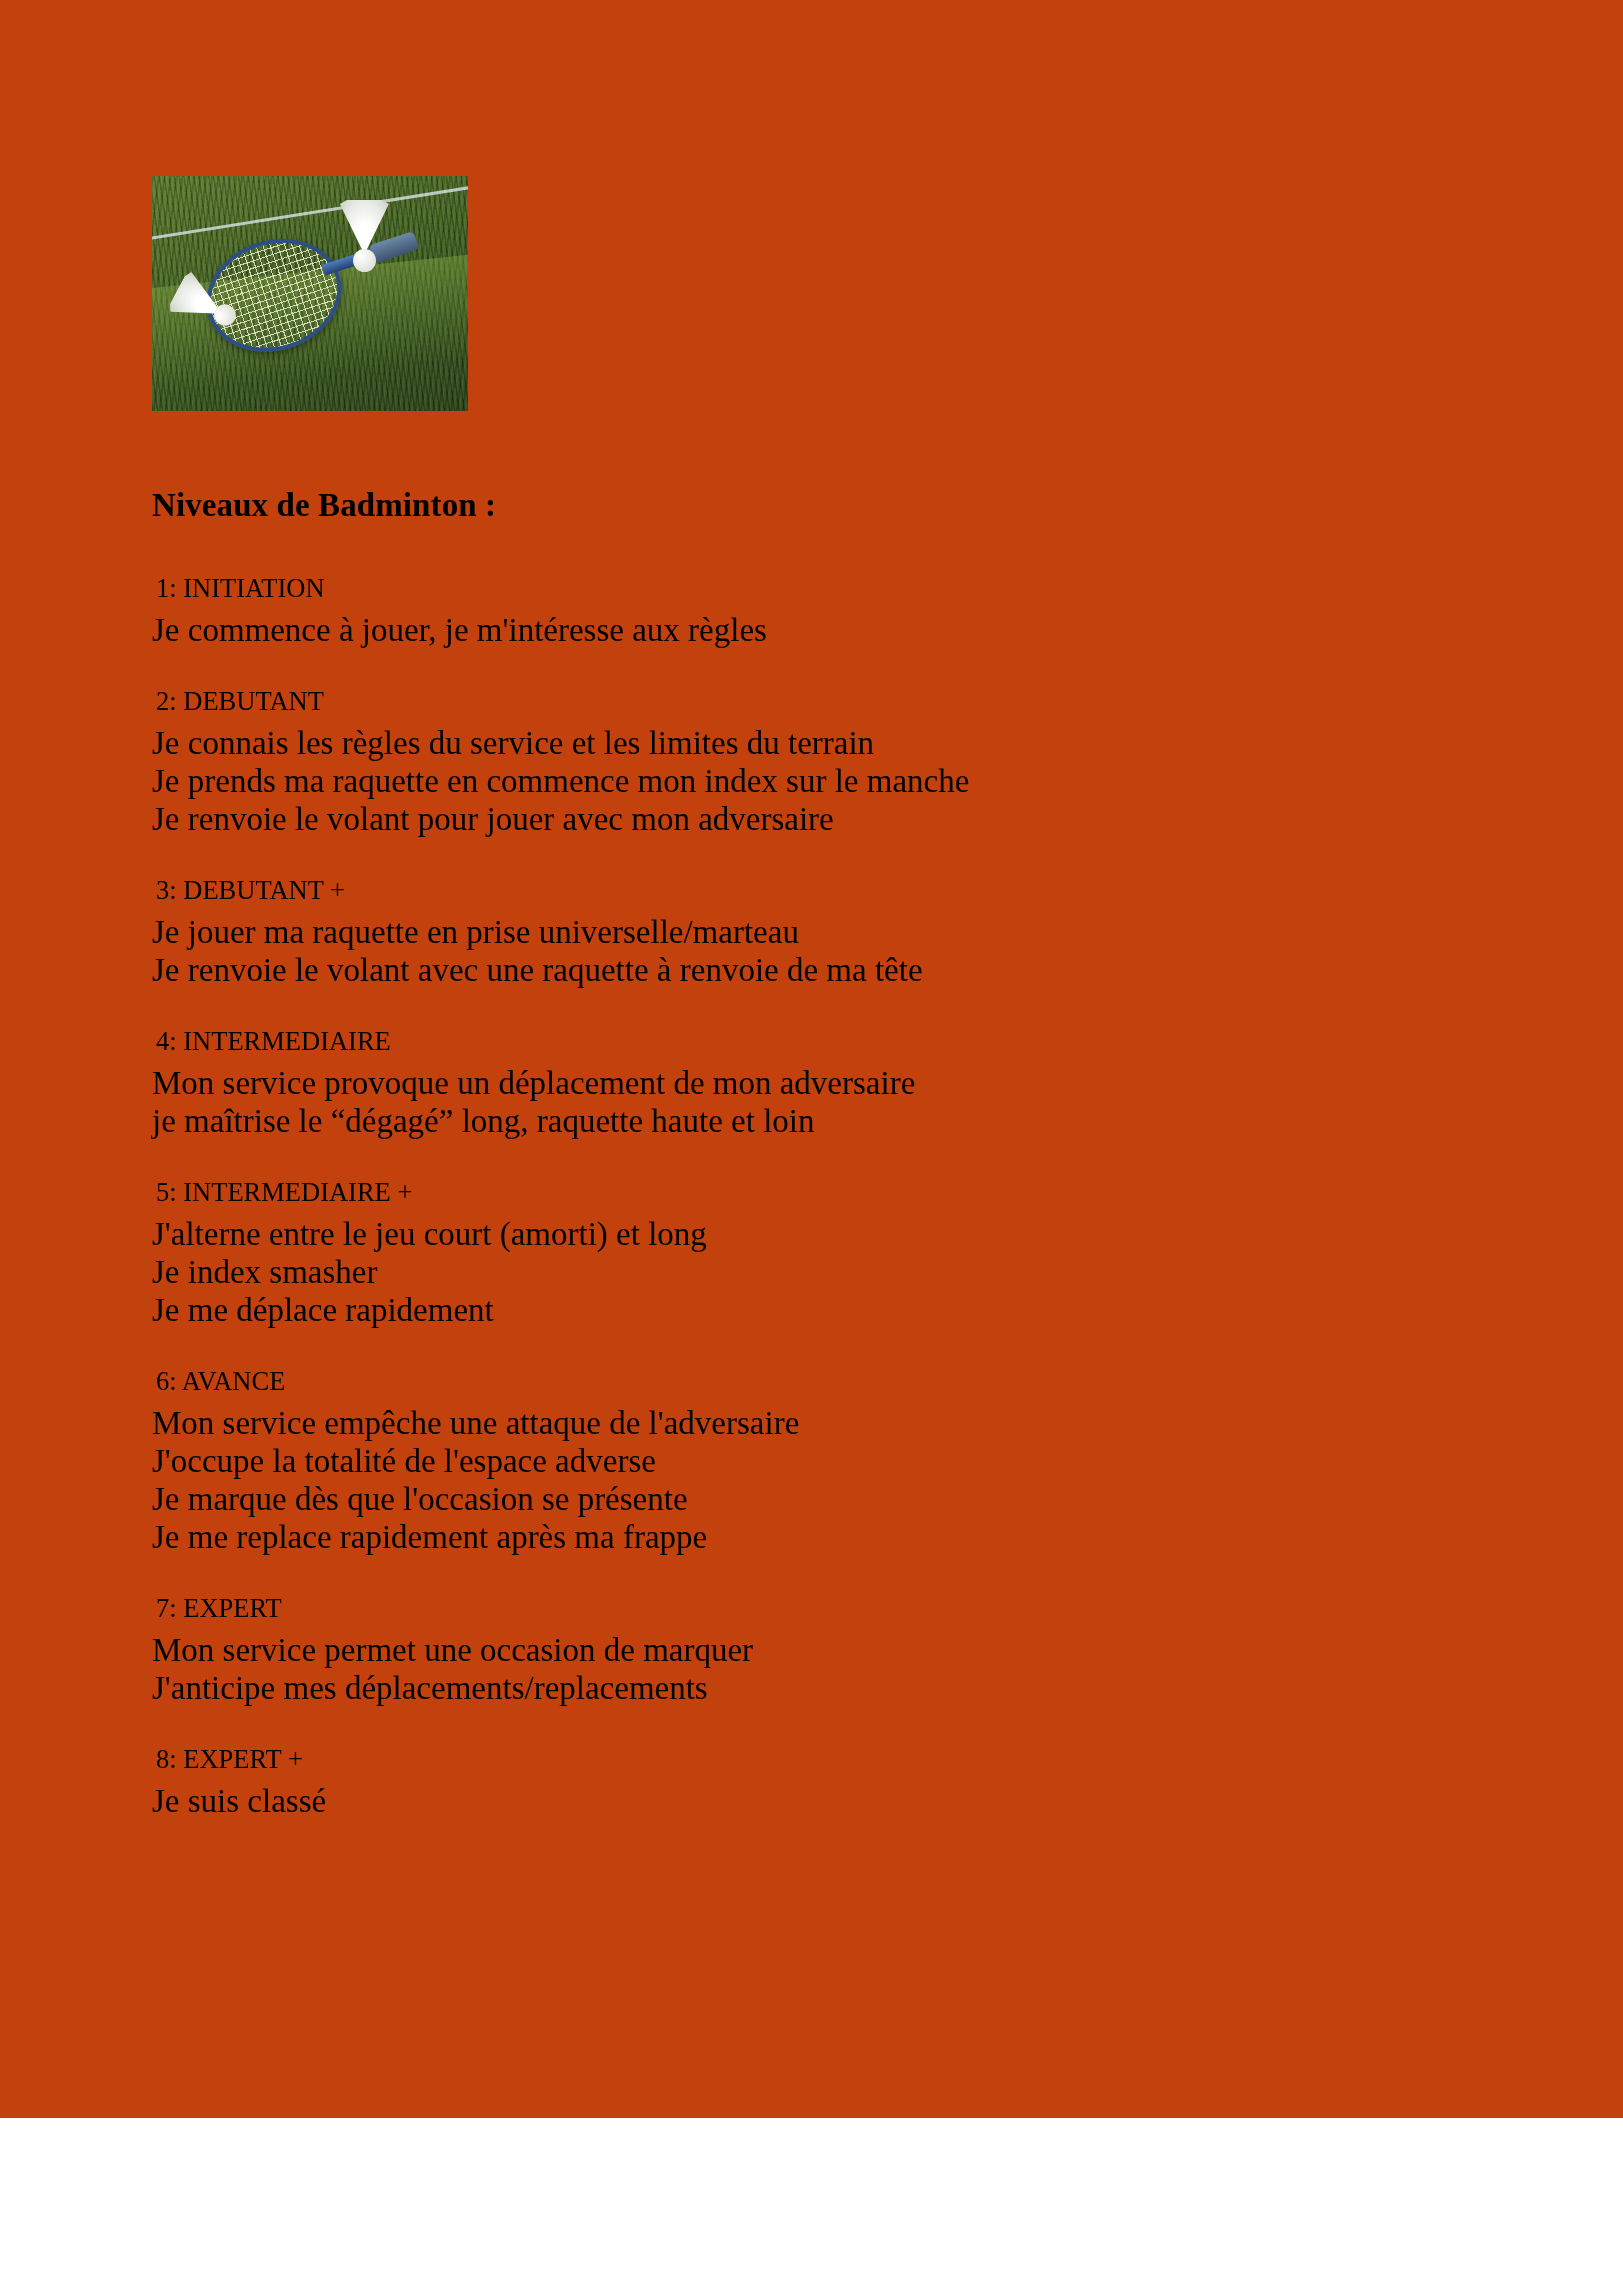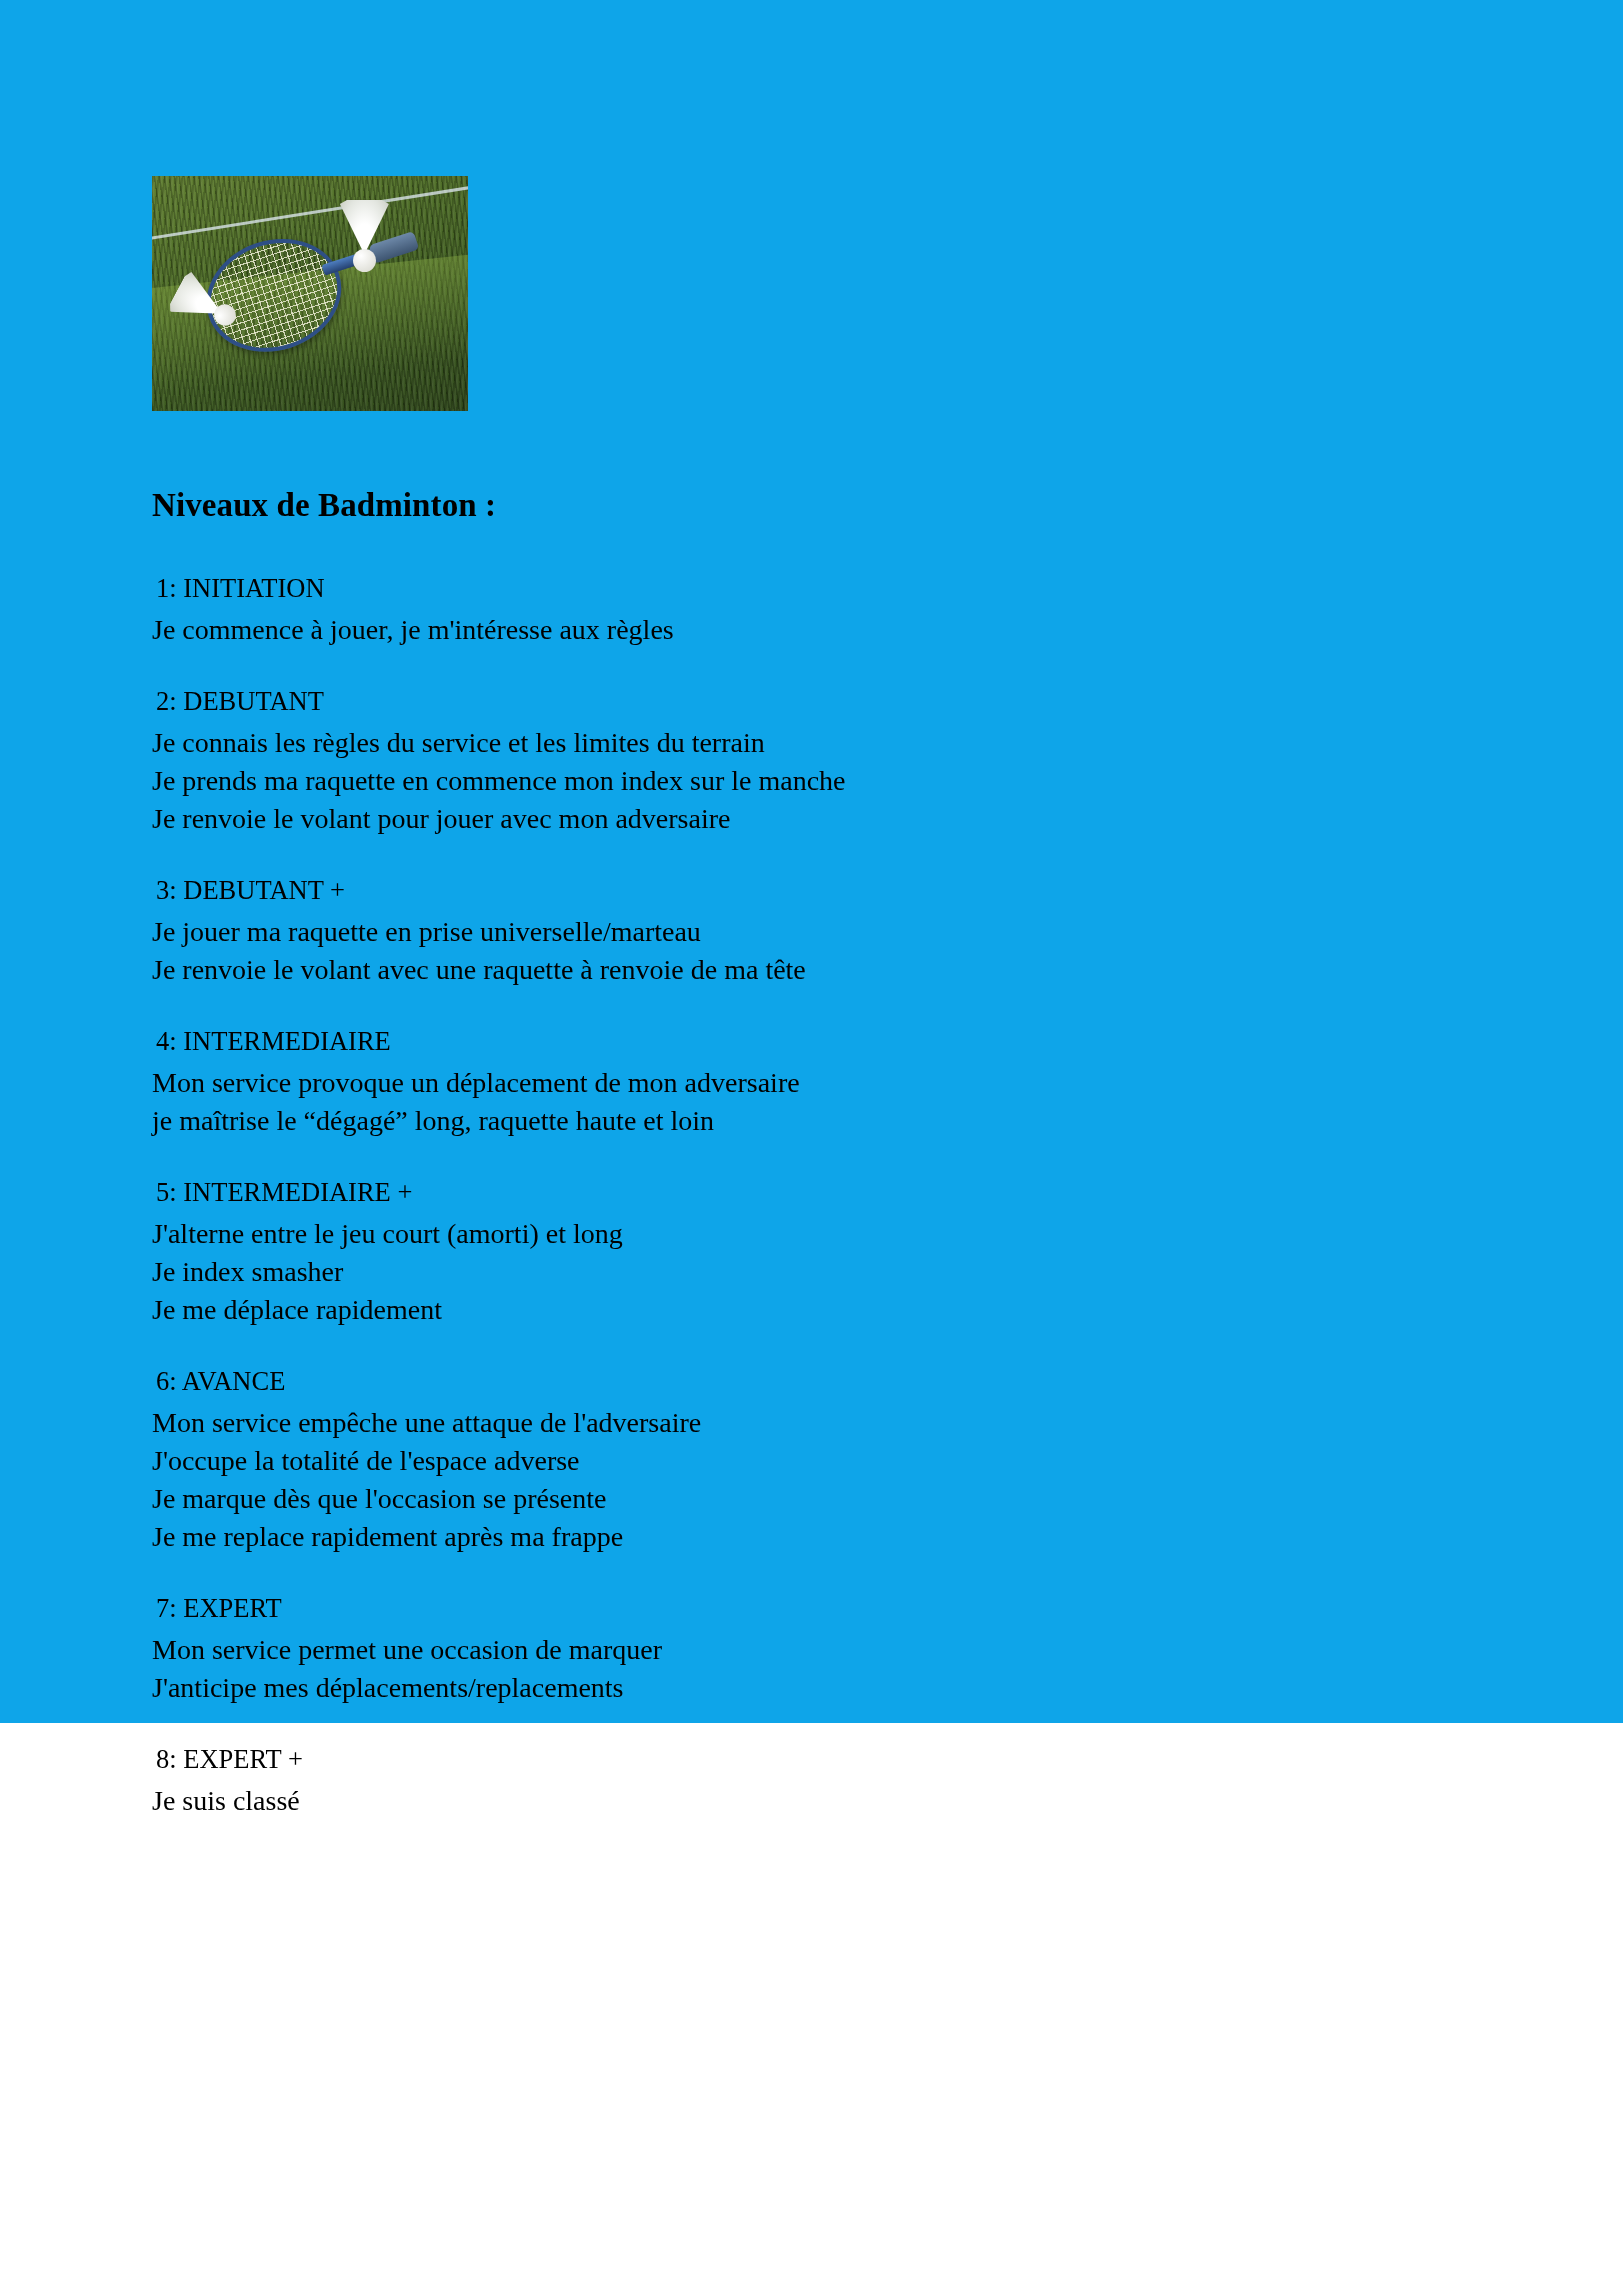--- a/index.html
+++ b/index.html
@@ -13,22 +13,22 @@
     font-family: "Liberation Serif", serif;
     color: #000000;
     position: relative;
     overflow: hidden;
   }
   .page {
     position: absolute;
     top: 0;
     left: 0;
     width: 1623px;
-    height: 1723px;
-    background: #0ea5e9;
+    height: 2118px;
+    background: #c2410c;
   }
   .content {
     position: absolute;
     left: 152px;
     top: 176px;
     width: 1313px;
   }
 
   
   .photo-wrap {
@@ -173,21 +173,21 @@
   }
   .level-block {
     margin-bottom: 33px;
   }
   .level-heading {
     font-size: 26.5px;
     line-height: 38px;
     margin: 4px;
   }
   .level-line {
-    font-size: 28px;
+    font-size: 33px;
     line-height: 38px;
     margin: 0;
   }
 </style>
 </head>
 <body>
 
 <div class="page">
   <div class="content">
 

